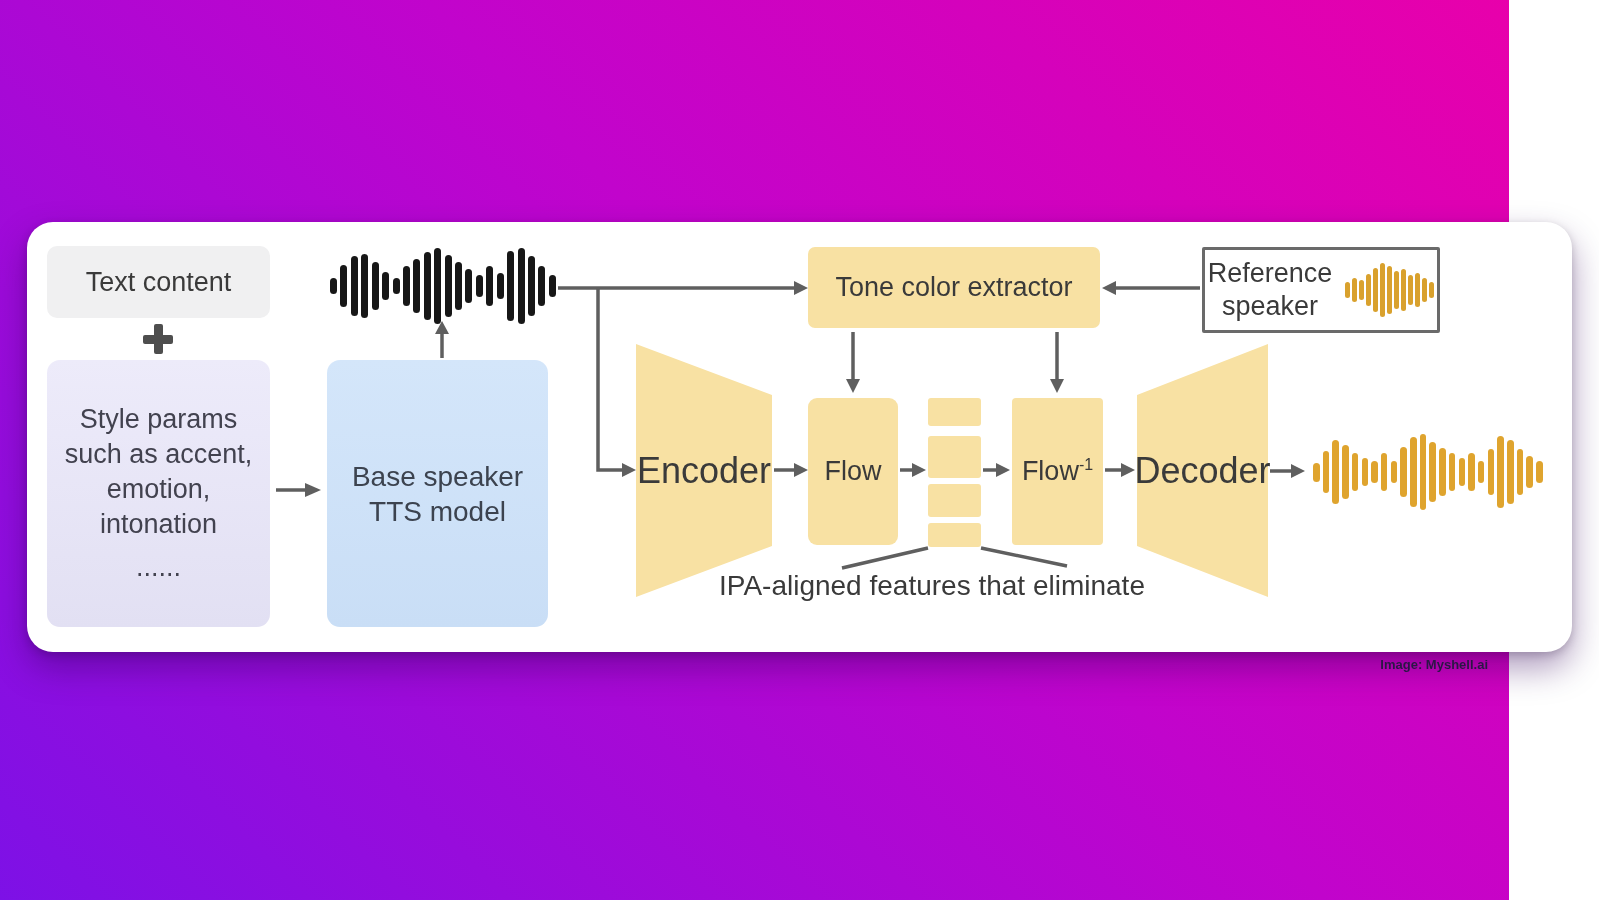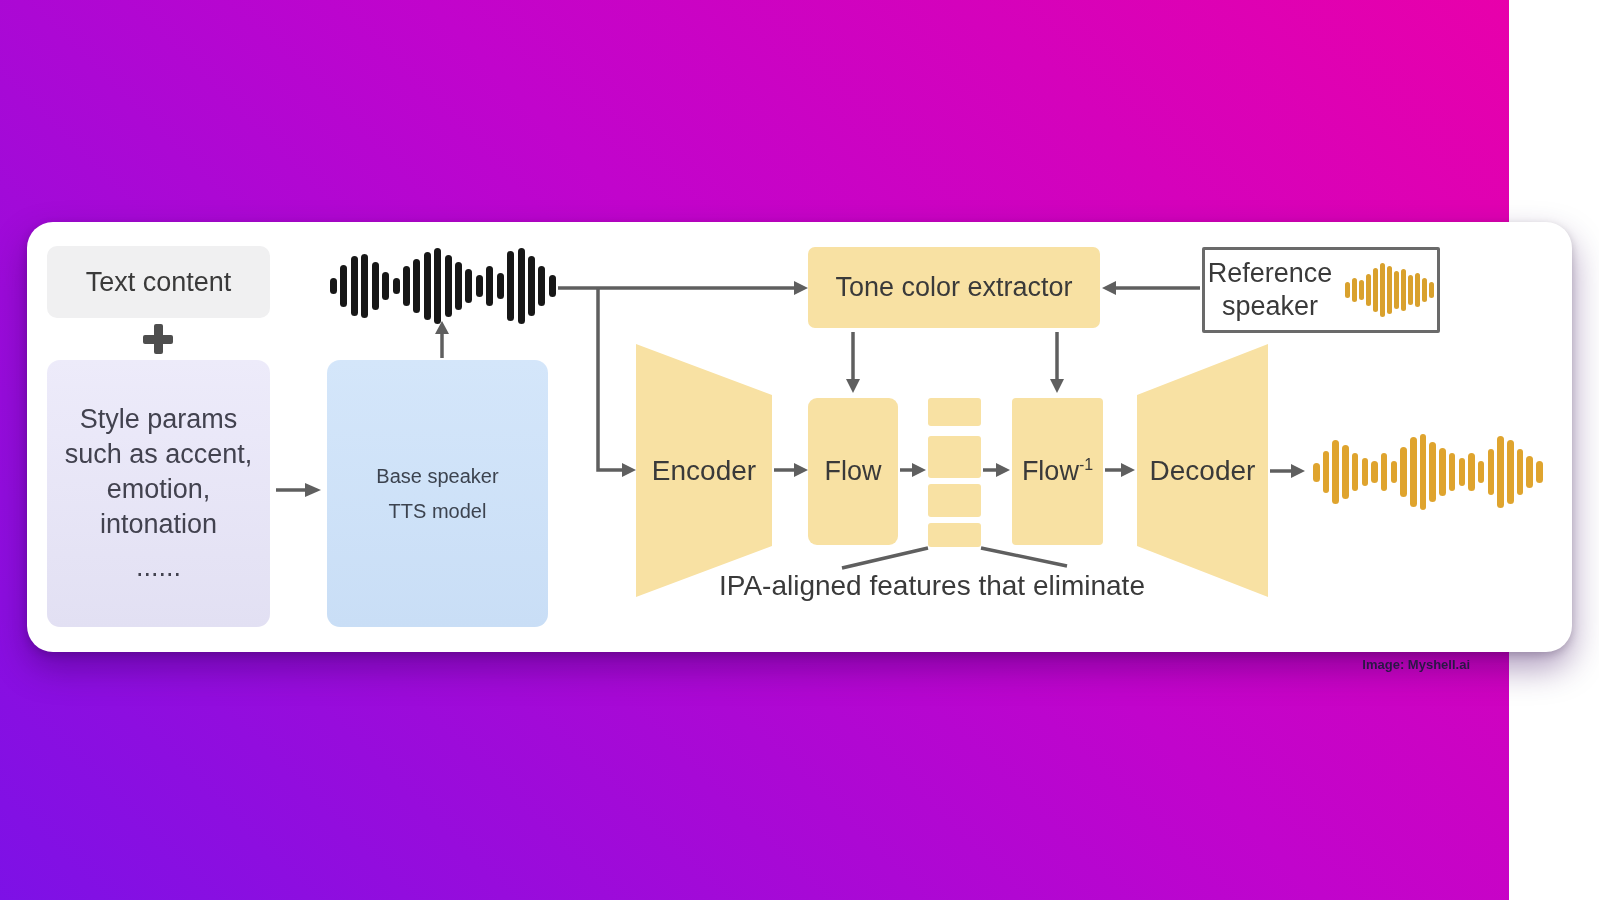--- a/index.html
+++ b/index.html
@@ -11,42 +11,42 @@
   .connectors{position:absolute;left:0;top:0;width:1545px;height:430px;pointer-events:none;}
 
   .node{position:absolute;display:flex;align-items:center;justify-content:center;
         text-align:center;color:#3a3a3a;font-size:27px;line-height:35px;}
   .box-gray{background:#f0f0f1;border-radius:10px;}
   .box-lav{background:linear-gradient(180deg,#edebfa 0%,#e2e0f3 100%);border-radius:13px;color:#42424f;}
   .box-blue{background:linear-gradient(180deg,#d4e6fa 0%,#c9def6 100%);border-radius:13px;color:#3c434f;}
   .box-yellow{background:#f8e1a3;border-radius:7px;}
   .feat-block{position:absolute;background:#f8e1a3;border-radius:3px;}
   .trap-label{position:absolute;display:flex;align-items:center;justify-content:center;
-              color:#3a3a3a;font-size:28px;}
+              color:#3a3a3a;font-size:36px;}
   sup{font-size:16px;line-height:0;}
 
   .ref-box{position:absolute;background:#ffffff;border:3px solid #6a6a6a;border-radius:2px;
            display:flex;align-items:center;justify-content:center;gap:13px;color:#3a3a3a;
            font-size:27px;line-height:33px;text-align:center;box-sizing:border-box;}
 
   .plus{position:absolute;width:30px;height:30px;}
   .plus::before,.plus::after{content:"";position:absolute;background:#4e4e4e;border-radius:2px;}
   .plus::before{left:0;top:10.5px;width:30px;height:9px;}
   .plus::after{left:10.5px;top:0;width:9px;height:30px;}
 
   .waveform{position:absolute;display:flex;align-items:center;justify-content:space-between;}
   .waveform i{display:block;flex:none;border-radius:4px;}
   .wf-in i{width:7px;}
   .wf-out i{width:6.5px;}
   .wf-ref{position:static;width:89px;height:54px;flex:none;}
   .wf-ref i{width:5px;border-radius:3px;}
 
   .caption{position:absolute;text-align:center;color:#3a3a3a;font-size:28px;line-height:35px;}
   .caption div{white-space:pre-wrap;}
-  .credit{position:absolute;top:657px;right:39px;font-size:13px;font-weight:700;color:#2a1745;}
+  .credit{position:absolute;top:657px;right:21px;font-size:13px;font-weight:700;color:#2a1745;}
 </style>
 </head>
 <body>
 
 <div class="stage">
   <div class="card">
 
     <svg class="connectors" viewBox="0 0 1545 430">
       <g stroke="#5f5f5f" stroke-width="3.5" fill="none">
         <path d="M249,268 L278,268"></path>
@@ -91,21 +91,21 @@
     <div class="node box-lav" style="left:20px;top:138px;width:223px;height:267px;">
       <div>
         <div>Style params</div>
         <div>such as accent,</div>
         <div>emotion,</div>
         <div>intonation</div>
         <div style="margin-top:8px;">......</div>
       </div>
     </div>
 
-    <div class="node box-blue" style="left:300px;top:138px;width:221px;height:267px;font-size:20px;">
+    <div class="node box-blue" style="left:300px;top:138px;width:221px;height:267px;font-size:28px;">
       <div>
         <div>Base speaker</div>
         <div>TTS model</div>
       </div>
     </div>
 
     <div class="waveform wf-in" style="left:303px;top:26px;width:226px;height:76px;">
         <i style="height: 22%; background: rgb(23, 23, 23);"></i>
         <i style="height: 55%; background: rgb(23, 23, 23);"></i>
         <i style="height: 80%; background: rgb(23, 23, 23);"></i>

